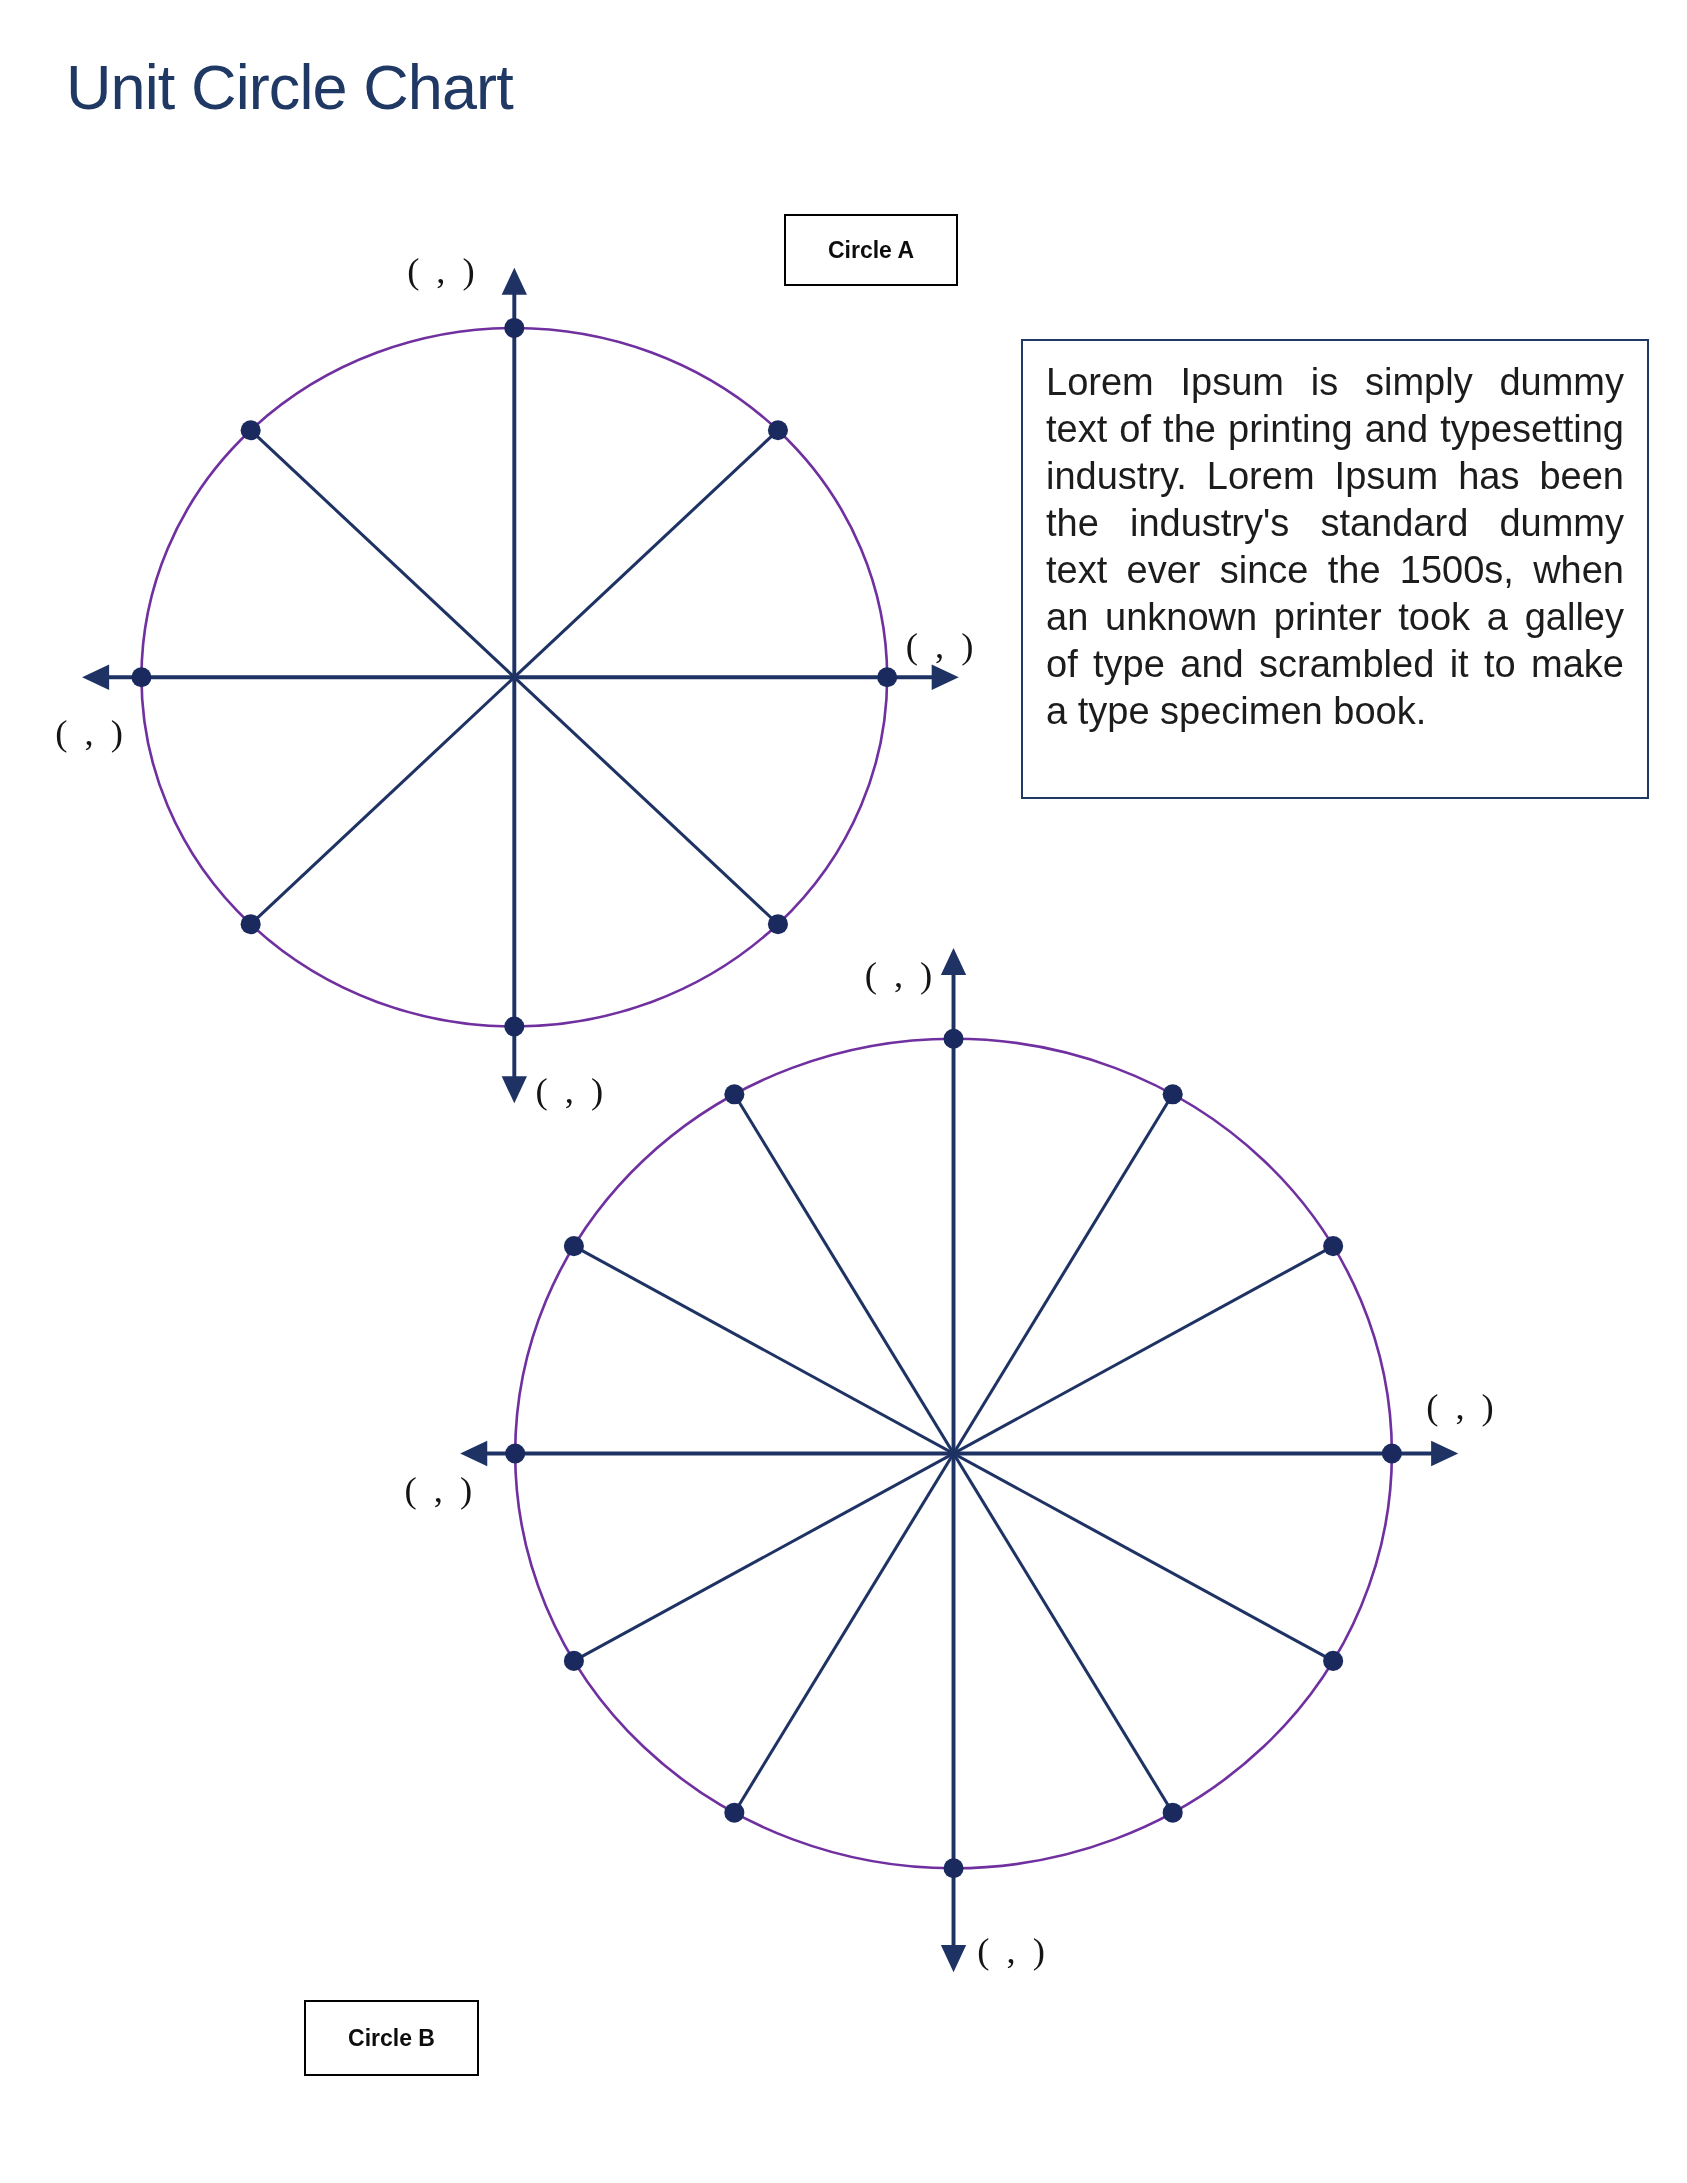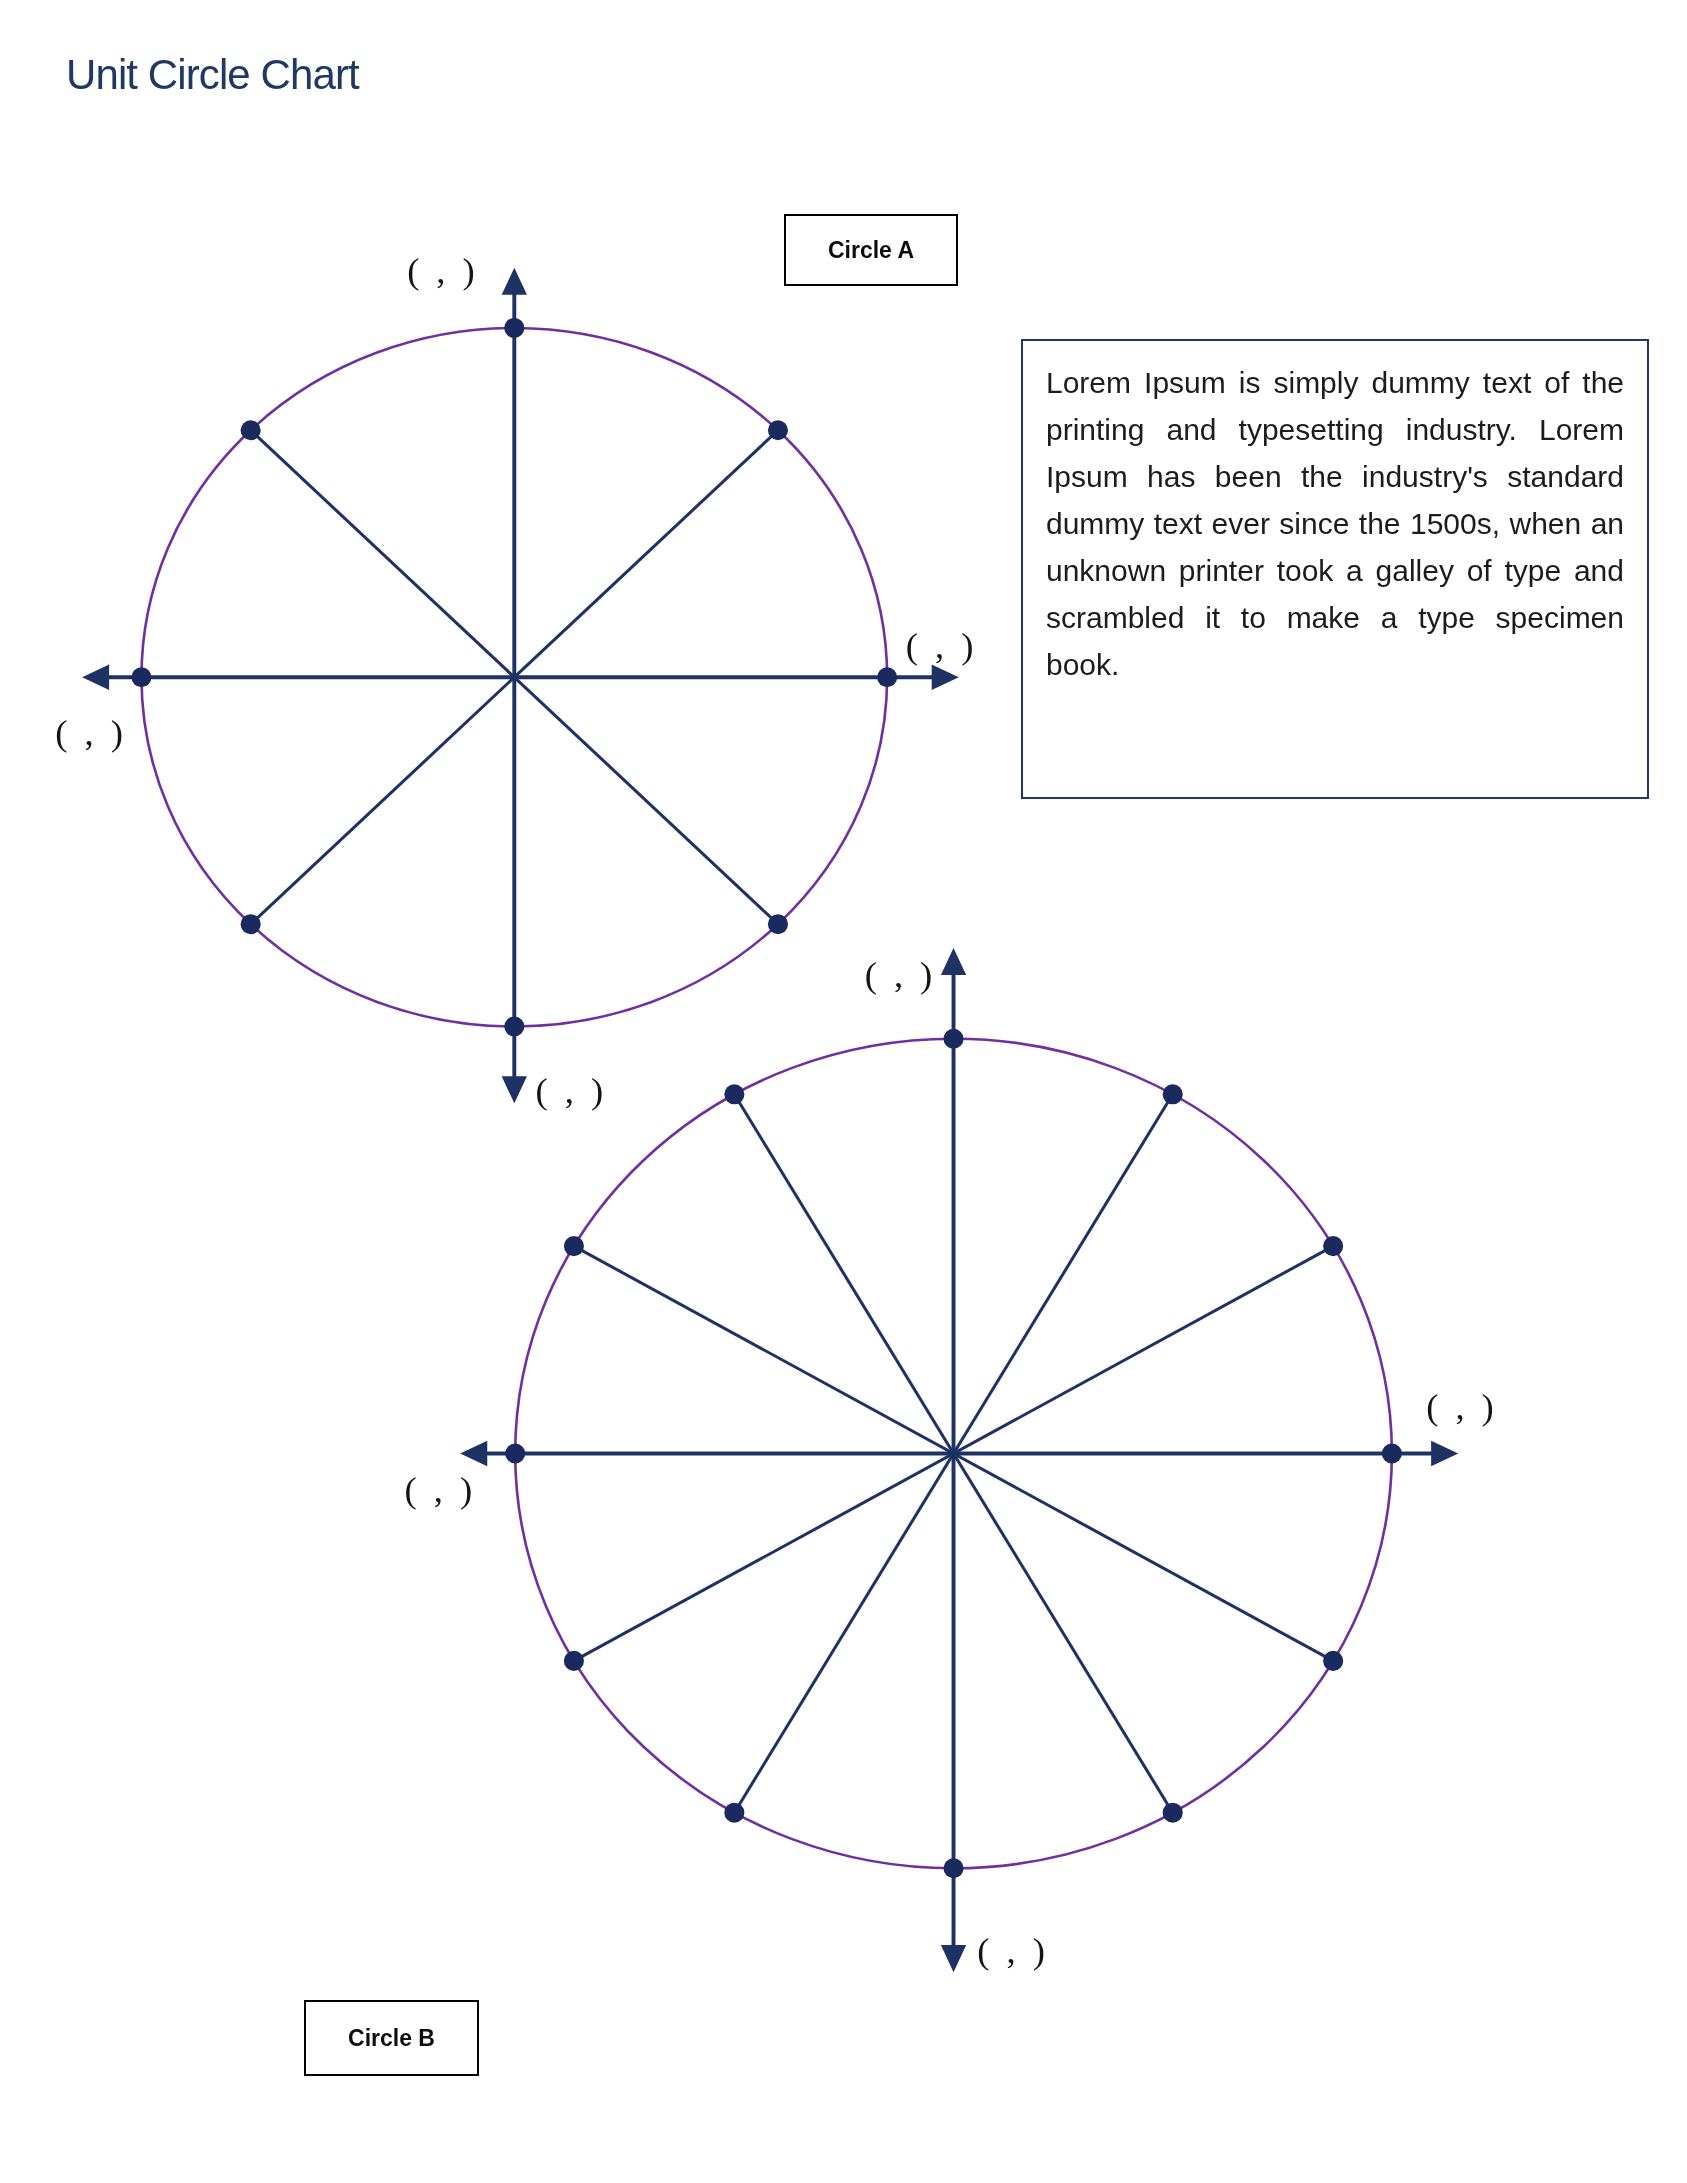--- a/index.html
+++ b/index.html
@@ -9,21 +9,21 @@
     height: 2184px;
     background: #ffffff;
     overflow: hidden;
     font-family: "Liberation Sans", sans-serif;
   }
   .title {
     position: absolute;
     left: 66px;
     top: 51px;
     margin: 0;
-    font-size: 42px;
+    font-size: 63px;
     font-weight: 400;
     letter-spacing: -0.9px;
     color: #1f3864;
     font-family: "Liberation Sans", sans-serif;
   }
   #diagram {
     position: absolute;
     left: 0;
     top: 0;
   }
@@ -54,21 +54,21 @@
     top: 339px;
     width: 628px;
     height: 460px;
     box-sizing: border-box;
     border: 2.6px solid #1f3864;
     background: #ffffff;
     padding: 17.5px 23px;
   }
   .textbox p {
     margin: 0;
-    font-size: 30px;
+    font-size: 38px;
     line-height: 47px;
     text-align: justify;
     color: #1c1c1c;
     font-family: "Liberation Sans", sans-serif;
   }
 </style>
 </head>
 <body>
 
 <div class="page">

